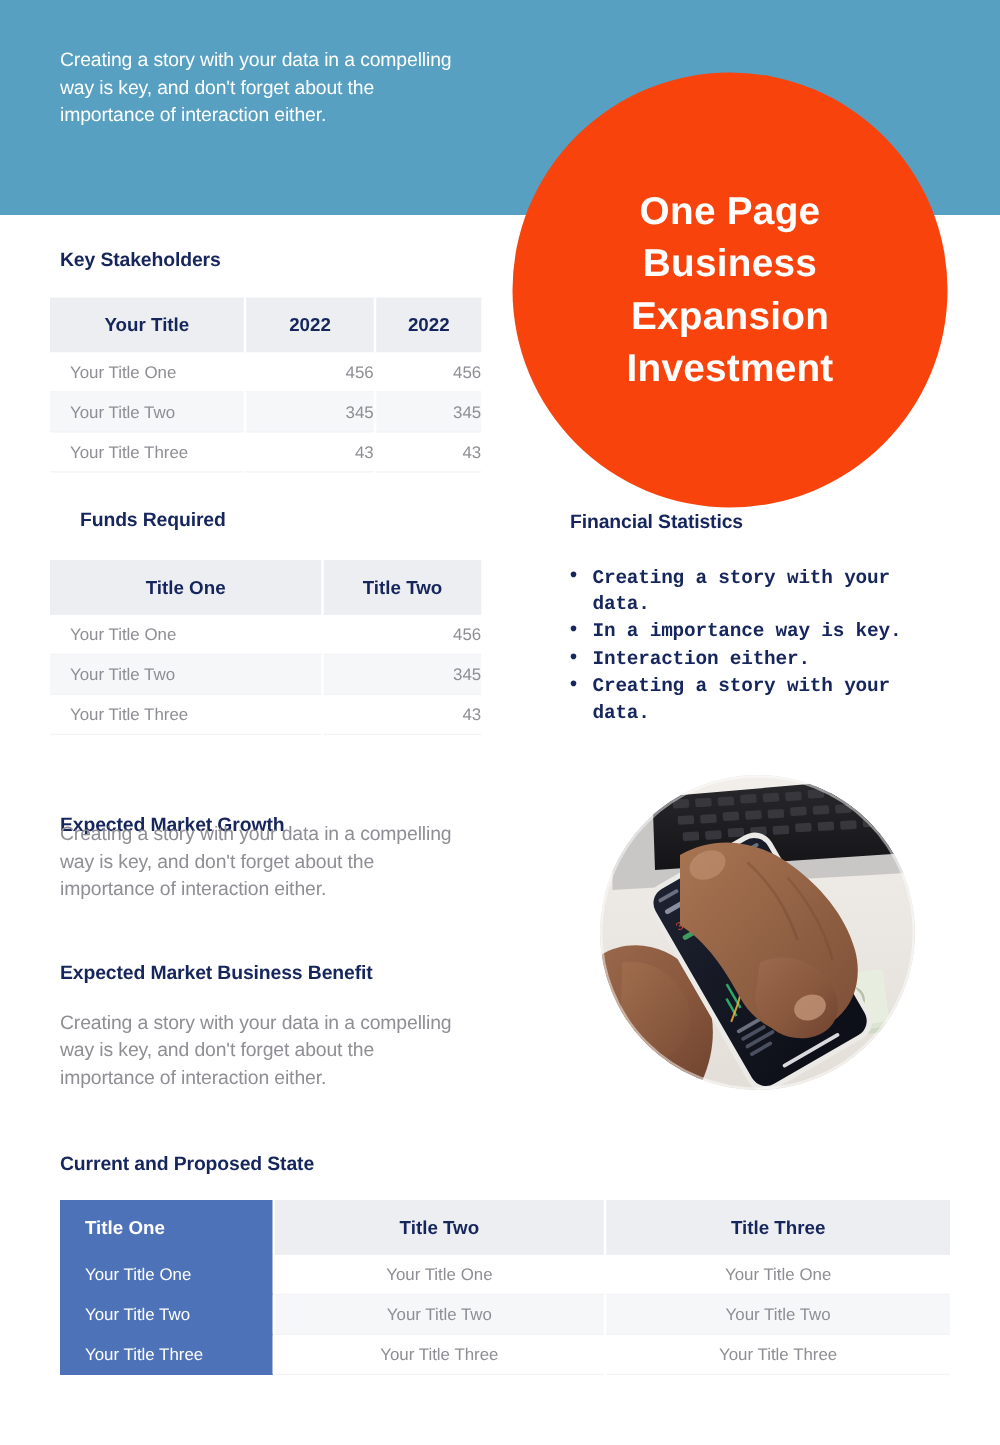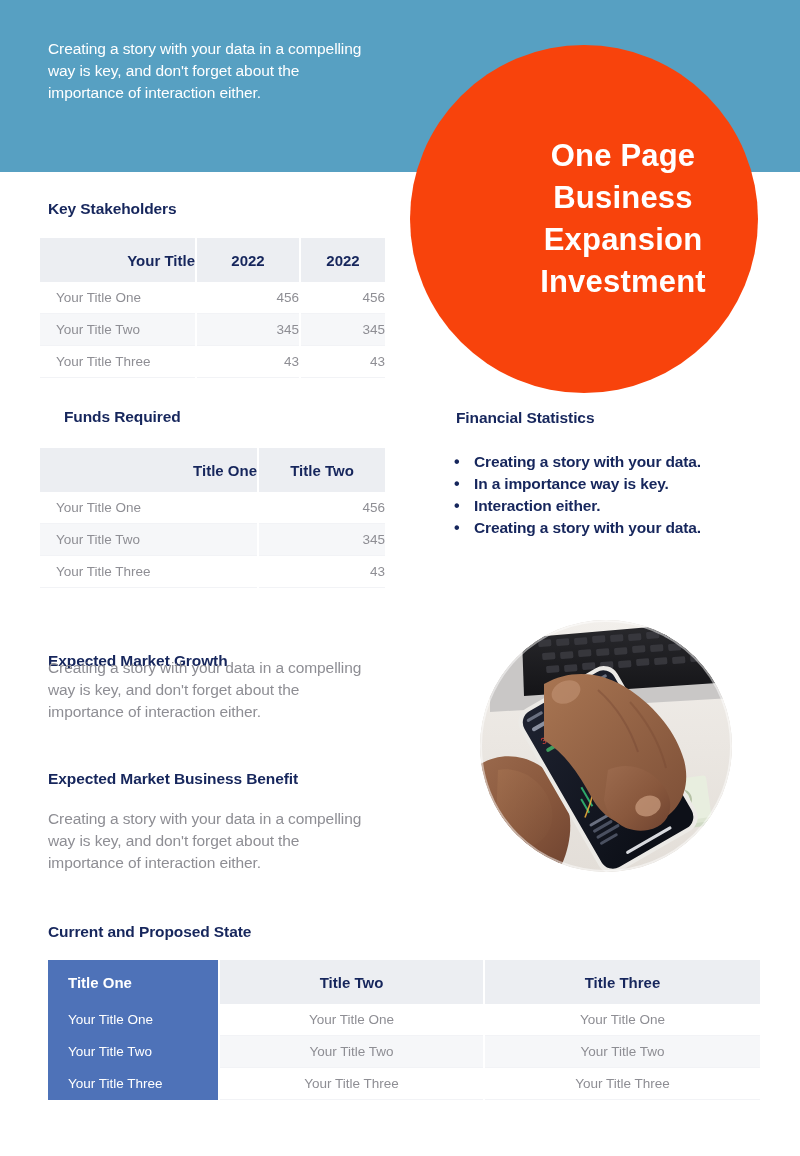--- a/index.html
+++ b/index.html
@@ -33,28 +33,28 @@
     font-size: 15.5px;
     line-height: 1.42;
     color: #ffffff;
     letter-spacing: -0.1px;
   }
 
   
   .title-circle {
     position: absolute;
     left: 410px;
-    top: 45px;
+    top: 58px;
     width: 348px;
     height: 348px;
     border-radius: 50%;
     background: #f8430c;
     display: flex;
     align-items: center;
-    justify-content: flex-end;
+    justify-content: center;
     z-index: 4;
   }
   .title-circle-text {
     color: #ffffff;
     font-size: 31px;
     font-weight: bold;
     line-height: 1.36;
     text-align: center;
     width: 270px;
     letter-spacing: 0.2px;
@@ -81,22 +81,22 @@
     position: absolute;
     border-collapse: collapse;
     table-layout: fixed;
   }
   .ltable th {
     background: #eceef2;
     color: #16265c;
     font-size: 15px;
     font-weight: bold;
     height: 44px;
-    padding: 0 0;
-    text-align: right;
+    padding: 0 28px;
+    text-align: center;
     border-right: 2px solid #ffffff;
   }
   .ltable th:last-child { border-right: none; }
   .ltable th.c { text-align: center; padding: 0; }
   .ltable td {
     color: #8e8e94;
     font-size: 13.5px;
     height: 31px;
     padding: 0 16px;
     text-align: left;
@@ -258,21 +258,21 @@
     </tr>
     <tr>
       <td>Your Title Three</td>
       <td class="c">43</td>
     </tr>
   </tbody>
 </table>
 
 <div class="section-heading" style="position:absolute;left:456px;top:409px;">Financial Statistics</div>
 
-<ul class="bullets" style="left:452px;top:452px;width:310px;">
+<ul class="bullets" style="left:452px;top:452px;width:310px;font-family:Liberation Mono, monospace;">
   <li>Creating a story with your data.</li>
   <li>In a importance way is key.</li>
   <li>Interaction either.</li>
   <li>Creating a story with your data.</li>
 </ul>
 
 <div class="section-heading" style="position:absolute;left:48px;top:652px;">Expected Market Growth</div>
 <div class="body-text" style="position:absolute;left:48px;top:657px;width:318px;">Creating a story with your data in a compelling way is key, and don't forget about the importance of interaction either.</div>
 
 <div class="section-heading" style="position:absolute;left:48px;top:770px;">Expected Market Business Benefit</div>

